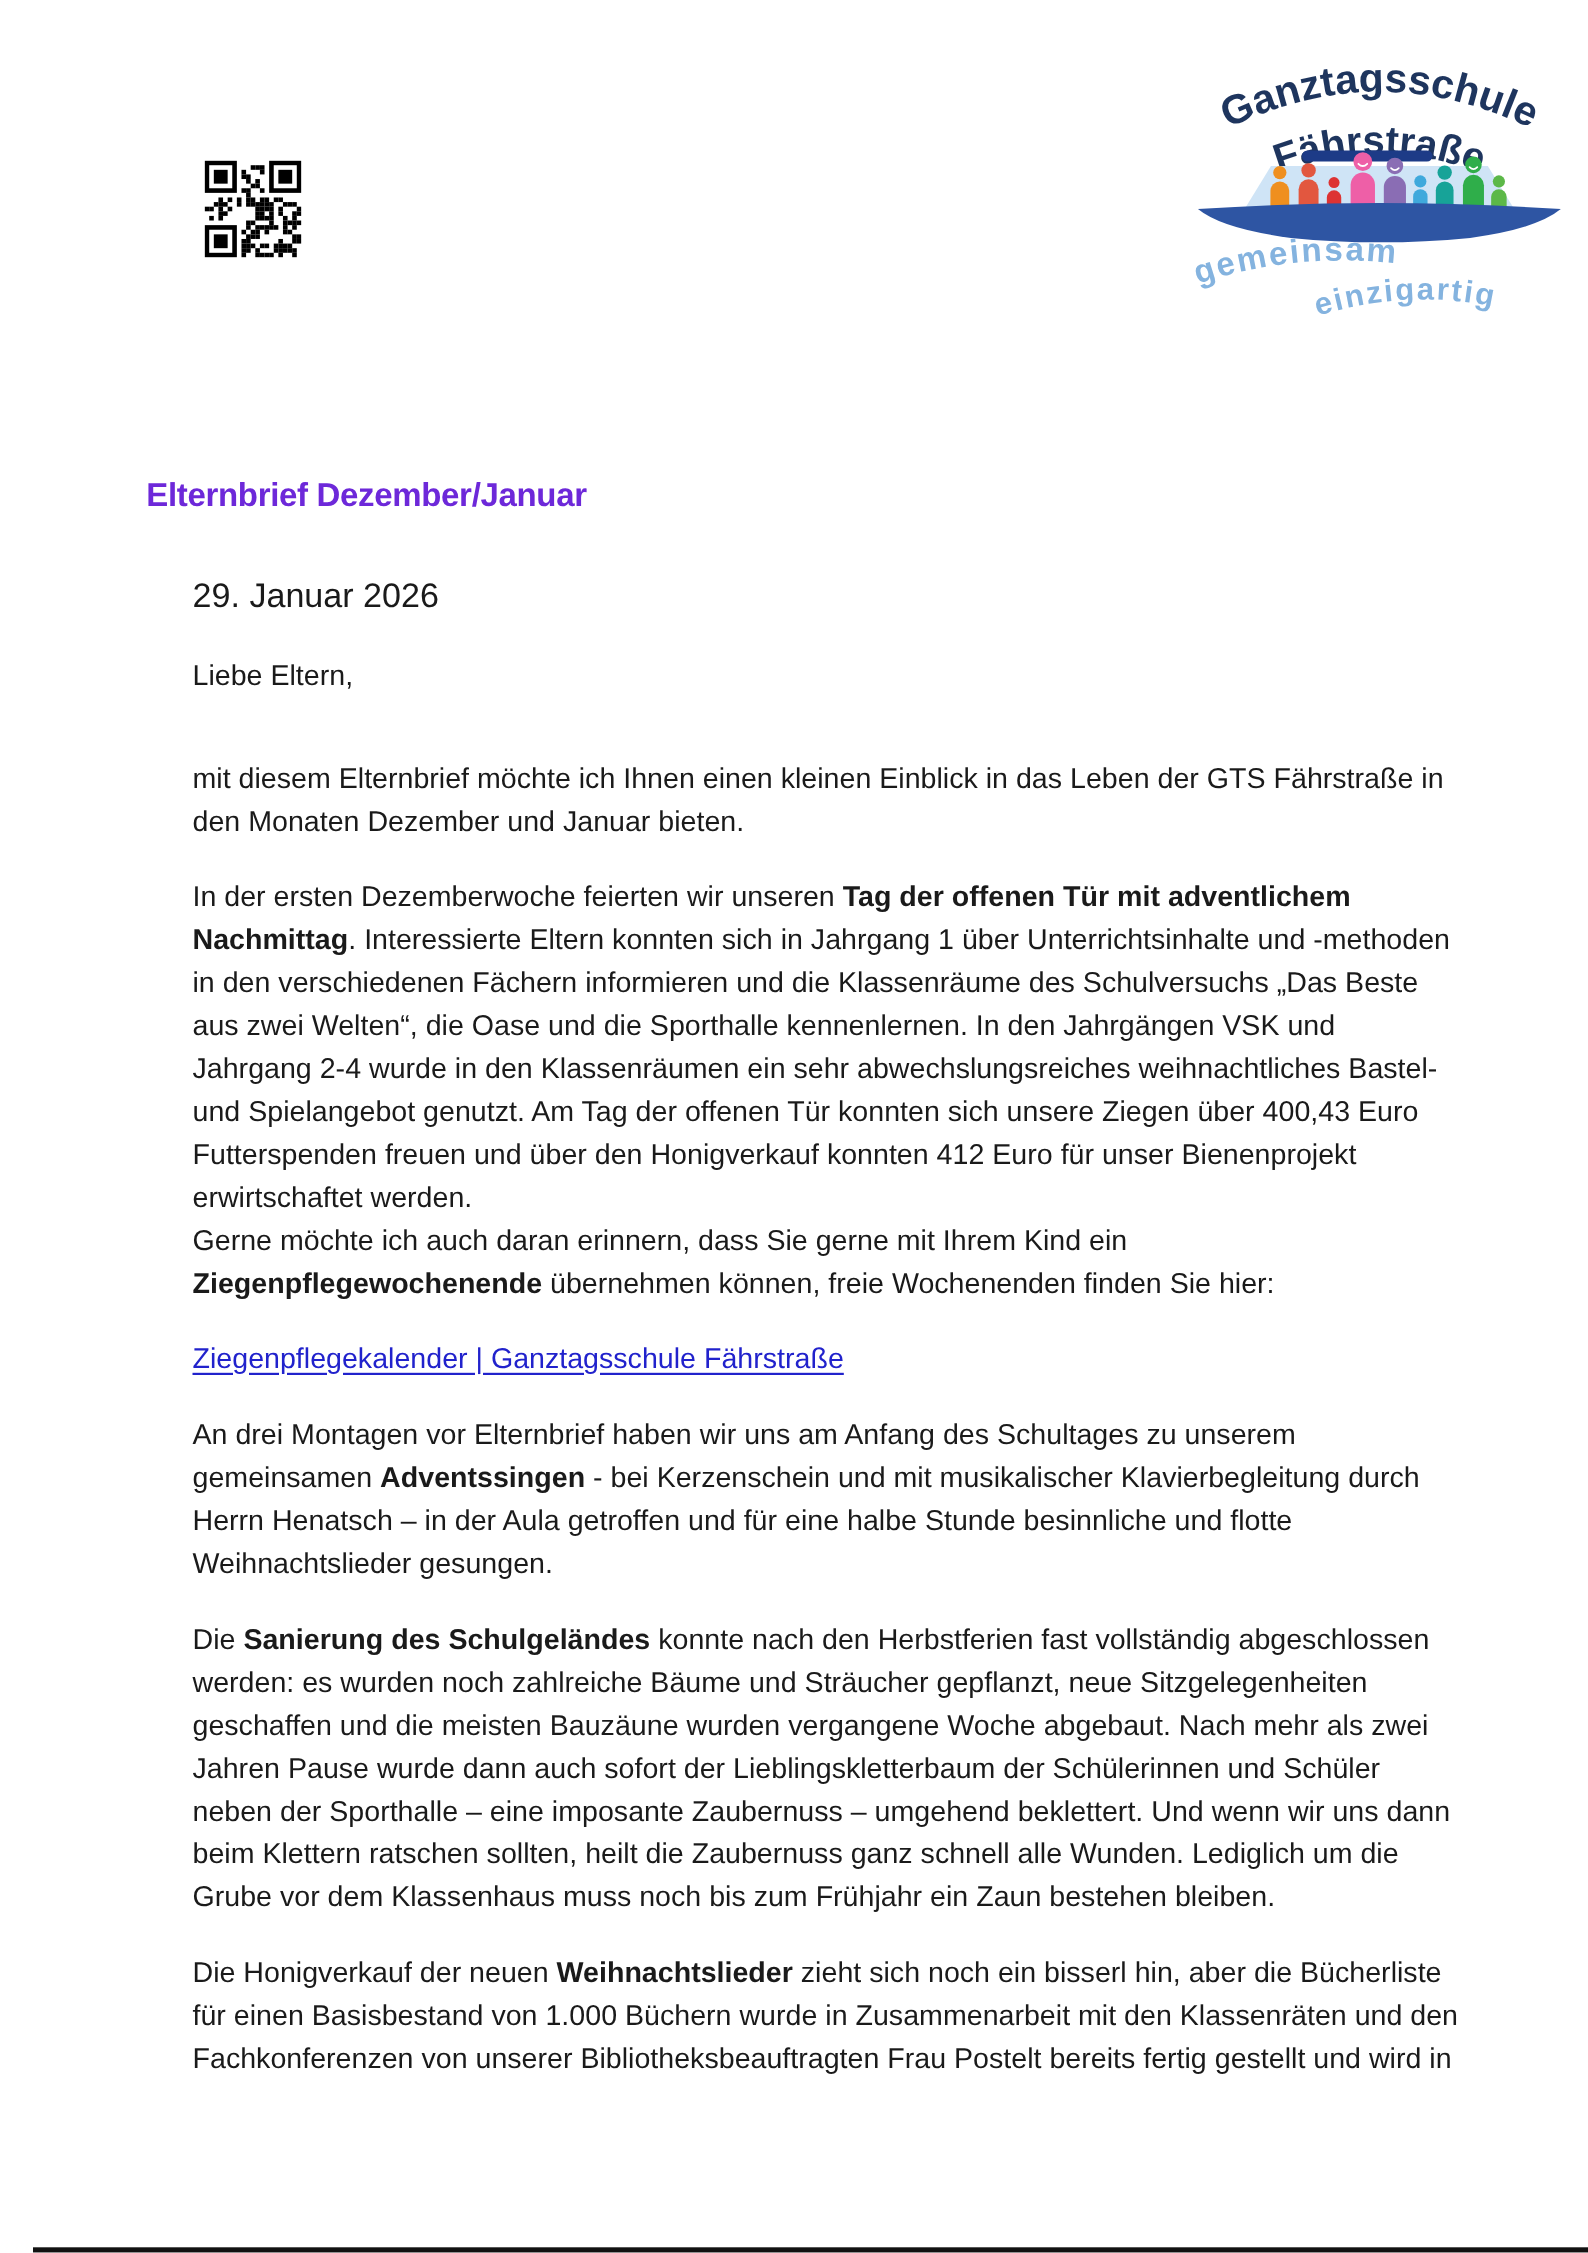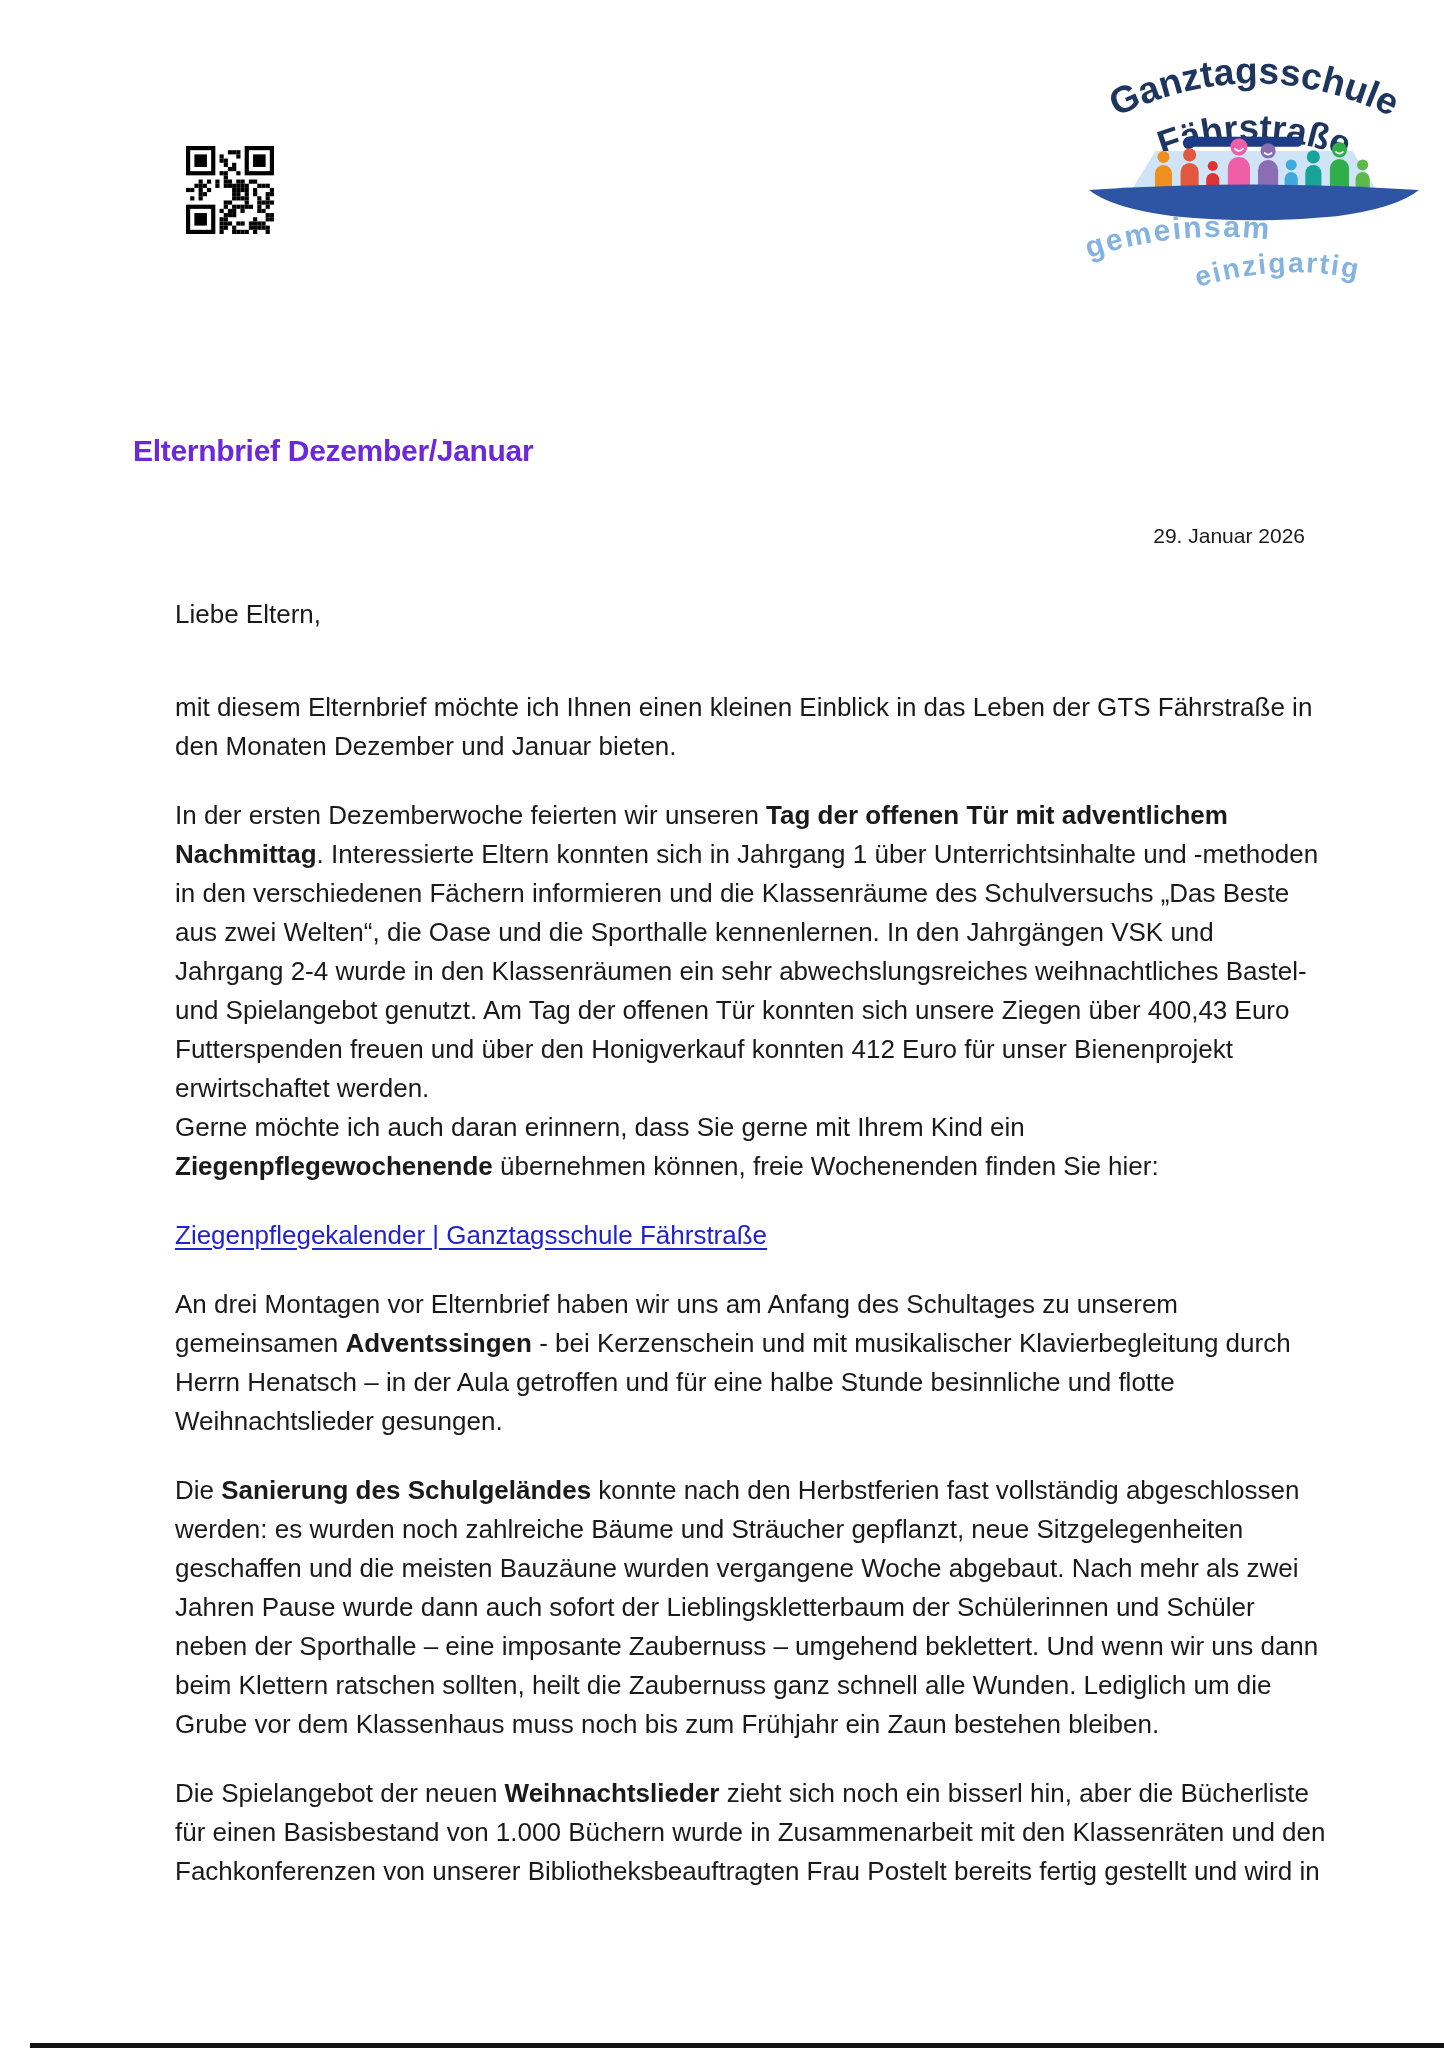--- a/index.html
+++ b/index.html
@@ -4,21 +4,21 @@
 <style>
   html,body{margin:0;padding:0;background:#ffffff;}
   .page{position:relative;width:1444px;height:2048px;background:#ffffff;overflow:hidden;
         font-family:"Liberation Sans","DejaVu Sans",sans-serif;}
   .qr{position:absolute;left:186px;top:146px;width:88px;height:88px;}
   .address{position:absolute;left:171px;top:271px;font-size:16px;line-height:22.5px;color:#17365d;}
   .logo{position:absolute;left:1083px;top:32px;width:342px;height:280px;}
   .logo text{font-family:"Liberation Sans","DejaVu Sans",sans-serif;font-weight:700;}
   .logo .tagline{font-weight:700;letter-spacing:2px;}
   .title{position:absolute;left:133px;top:434px;font-size:30px;font-weight:700;color:#6d28d9;letter-spacing:-0.3px;}
-  .date{position:absolute;left:175px;top:524px;width:1130px;text-align:right;font-size:21px;color:#1a1a1a;}
+  .date{position:absolute;left:175px;top:524px;width:1130px;font-size:31px;color:#1a1a1a;}
   .body-block{position:absolute;left:175px;top:595px;width:1152px;font-size:26px;line-height:39px;color:#1a1a1a;}
   .salutation{margin:0 0 54px 0;}
   .para{margin:0 0 30px 0;}
   .para b{font-weight:700;}
   .para a{color:#2122cc;text-underline-offset:4px;cursor:pointer;}
   .bottom-edge{position:absolute;left:30px;right:0;bottom:0;height:5px;background:#121212;}
 </style>
 </head>
 <body>
 
@@ -231,18 +231,18 @@
   <div class="date">29. Januar 2026</div>
 
   <div class="body-block">
     <div class="salutation">Liebe Eltern,</div>
     <div>
         <p class="para"><span>mit diesem Elternbrief möchte ich Ihnen einen kleinen Einblick in das Leben der GTS Fährstraße in den Monaten Dezember und Januar bieten.</span></p>
         <p class="para"><span>In der ersten Dezemberwoche feierten wir unseren </span><b>Tag der offenen Tür mit adventlichem Nachmittag</b><span>. Interessierte Eltern konnten sich in Jahrgang 1 über Unterrichtsinhalte und -methoden in den verschiedenen Fächern informieren und die Klassenräume des Schulversuchs „Das Beste aus zwei Welten“, die Oase und die Sporthalle kennenlernen. In den Jahrgängen VSK und Jahrgang 2-4 wurde in den Klassenräumen ein sehr abwechslungsreiches weihnachtliches Bastel- und Spielangebot genutzt. Am Tag der offenen Tür konnten sich unsere Ziegen über 400,43 Euro Futterspenden freuen und über den Honigverkauf konnten 412 Euro für unser Bienenprojekt erwirtschaftet werden.</span><br><span>Gerne möchte ich auch daran erinnern, dass Sie gerne mit Ihrem Kind ein </span><b>Ziegenpflegewochenende</b><span> übernehmen können, freie Wochenenden finden Sie hier:</span></p>
         <p class="para"><a href="#">Ziegenpflegekalender | Ganztagsschule Fährstraße</a></p>
         <p class="para"><span>An drei Montagen vor Elternbrief haben wir uns am Anfang des Schultages zu unserem gemeinsamen </span><b>Adventssingen</b><span> - bei Kerzenschein und mit musikalischer Klavierbegleitung durch Herrn Henatsch – in der Aula getroffen und für eine halbe Stunde besinnliche und flotte Weihnachtslieder gesungen.</span></p>
         <p class="para"><span>Die </span><b>Sanierung des Schulgeländes</b><span> konnte nach den Herbstferien fast vollständig abgeschlossen werden: es wurden noch zahlreiche Bäume und Sträucher gepflanzt, neue Sitzgelegenheiten geschaffen und die meisten Bauzäune wurden vergangene Woche abgebaut. Nach mehr als zwei Jahren Pause wurde dann auch sofort der Lieblingskletterbaum der Schülerinnen und Schüler neben der Sporthalle – eine imposante Zaubernuss – umgehend beklettert. Und wenn wir uns dann beim Klettern ratschen sollten, heilt die Zaubernuss ganz schnell alle Wunden. Lediglich um die Grube vor dem Klassenhaus muss noch bis zum Frühjahr ein Zaun bestehen bleiben.</span></p>
-        <p class="para"><span>Die Spielangebot der neuen </span><b>Weihnachtslieder</b><span> zieht sich noch ein bisserl hin, aber die Bücherliste für einen Basisbestand von 1.000 Büchern wurde in Zusammenarbeit mit den Klassenräten und den Fachkonferenzen von unserer Bibliotheksbeauftragten Frau Postelt bereits fertig gestellt und wird in</span></p>
+        <p class="para"><span>Die Honigverkauf der neuen </span><b>Weihnachtslieder</b><span> zieht sich noch ein bisserl hin, aber die Bücherliste für einen Basisbestand von 1.000 Büchern wurde in Zusammenarbeit mit den Klassenräten und den Fachkonferenzen von unserer Bibliotheksbeauftragten Frau Postelt bereits fertig gestellt und wird in</span></p>
       </div>
   </div>
 
   <div class="bottom-edge"></div>
 </div>
 
 </body></html>

